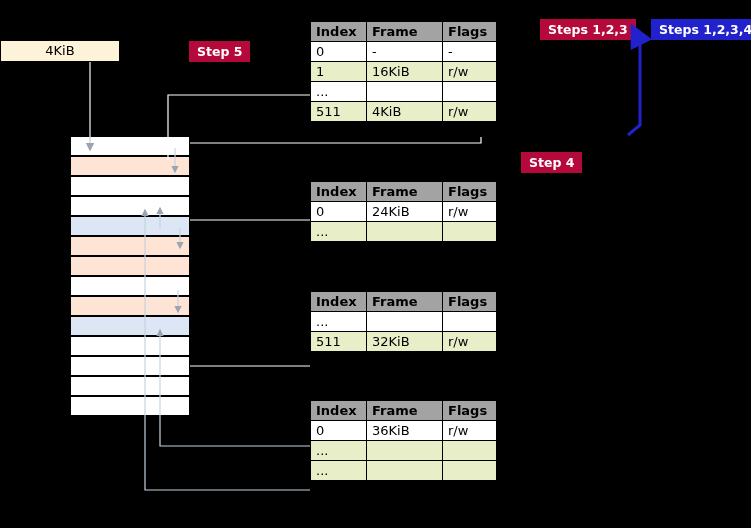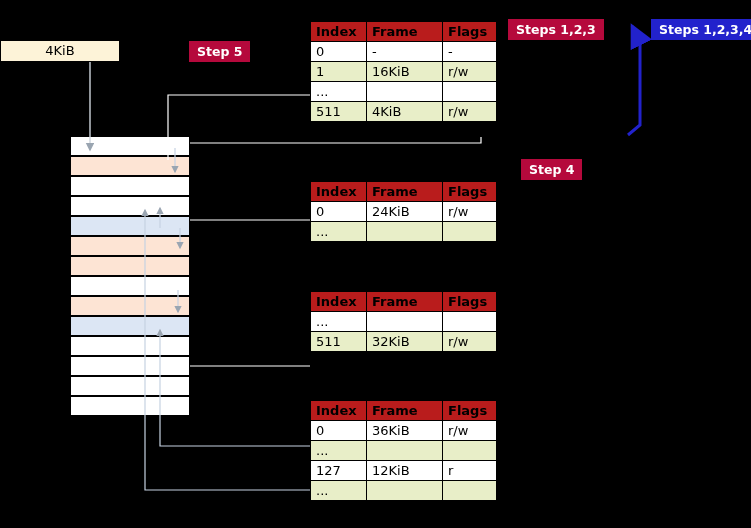--- a/index.html
+++ b/index.html
@@ -26,21 +26,21 @@
   .pt td, .pt th {
     border: 1px solid #000000;
     padding: 2px 5px;
     height: 19px;
     box-sizing: border-box;
     text-align: left;
     font-weight: normal;
     white-space: nowrap;
   }
   .pt thead th {
-    background: #b91c1c;
+    background: #a3a3a3;
     font-weight: bold;
     color: #000000;
   }
   .pt .c0 { width: 56px; }
   .pt .c1 { width: 76px; }
   .pt .c2 { width: 54px; }
   .pt tr.alt td { background: #e8eec8; }
   .pt tr.plain td { background: #ffffff; }
 
   
@@ -114,27 +114,27 @@
 
 <div id="page">
 
   <div class="mem-box">
     <span>4KiB</span>
   </div>
 
   <div class="badge badge-crimson" style="left:189px; top:41px;">
     <span>Step 5</span>
   </div>
-  <div class="badge badge-crimson" style="left:508px; top:19px;text-align:center;">
+  <div class="badge badge-crimson" style="left:540px; top:19px;text-align:center;">
     <span>Steps 1,2,3</span>
   </div>
   <div class="badge badge-blue" style="left:651px; top:19px;">
     <span>Steps 1,2,3,4</span>
   </div>
-  <div class="badge badge-crimson" style="left:521px; top:159px;">
+  <div class="badge badge-crimson" style="left:521px; top:152px;">
     <span>Step 4</span>
   </div>
 
   <div class="mem-grid">
     <div class="mem-vline"></div>
     <div class="mem-row white" style="top:0px;"></div>
     <div class="mem-row peach" style="top:20px;"></div>
     <div class="mem-row white" style="top:40px;"></div>
     <div class="mem-row white" style="top:60px;"></div>
     <div class="mem-row blue" style="top:80px;"></div>
@@ -237,25 +237,20 @@
       <tr class="plain">
         <td>0</td>
         <td>36KiB</td>
         <td>r/w</td>
       </tr>
       <tr class="alt">
         <td>...</td>
         <td></td>
         <td></td>
       </tr>
-      <tr class="plain">
-        <td>127</td>
-        <td>12KiB</td>
-        <td>r</td>
-      </tr>
       <tr class="alt">
         <td>...</td>
         <td></td>
         <td></td>
       </tr>
     </tbody>
   </table>
 
   <svg class="overlay" viewBox="0 0 751 528">
     <defs>

